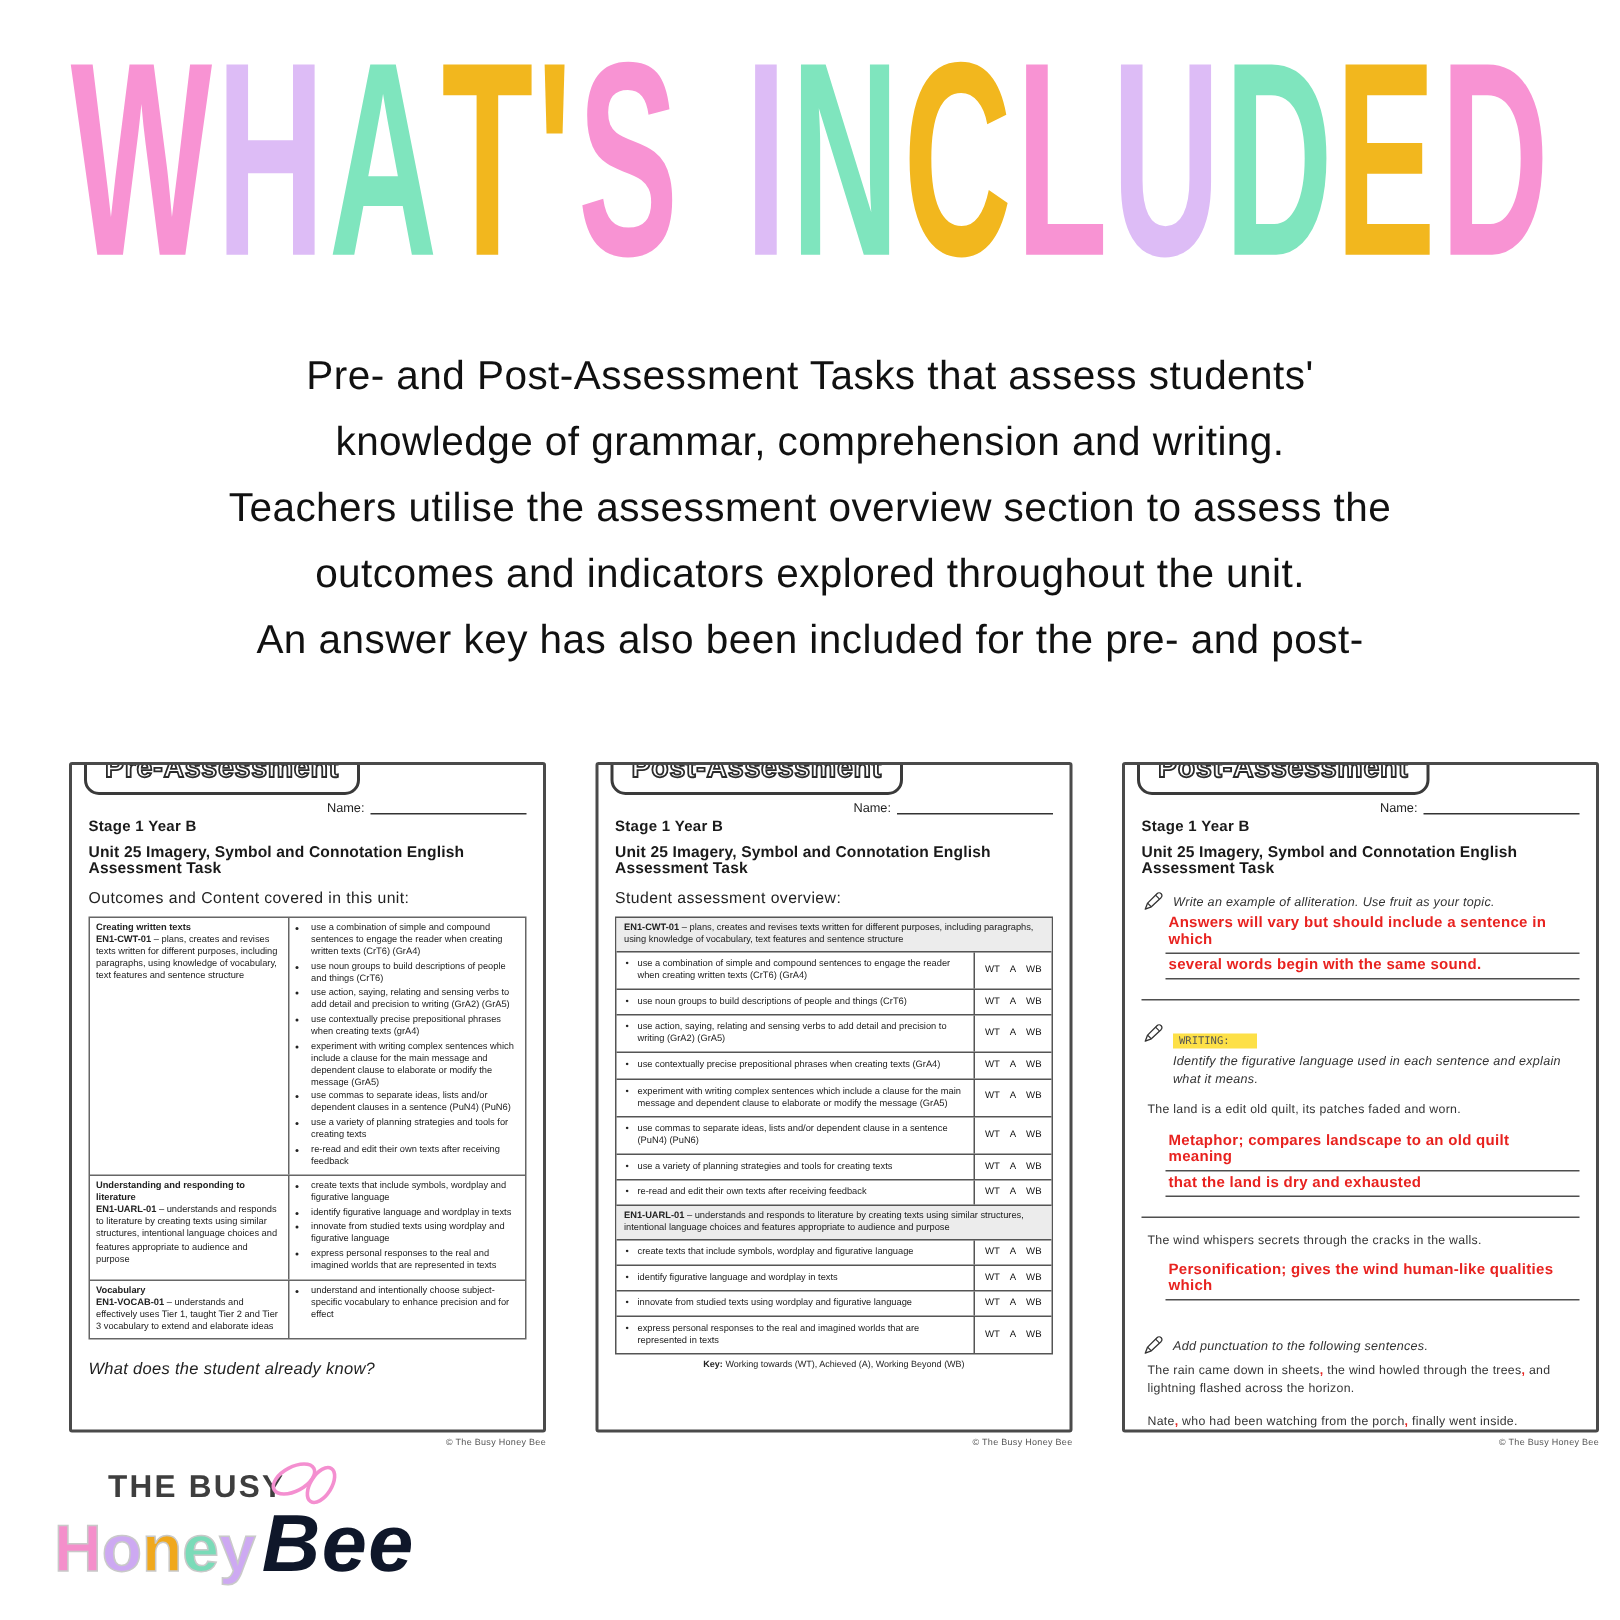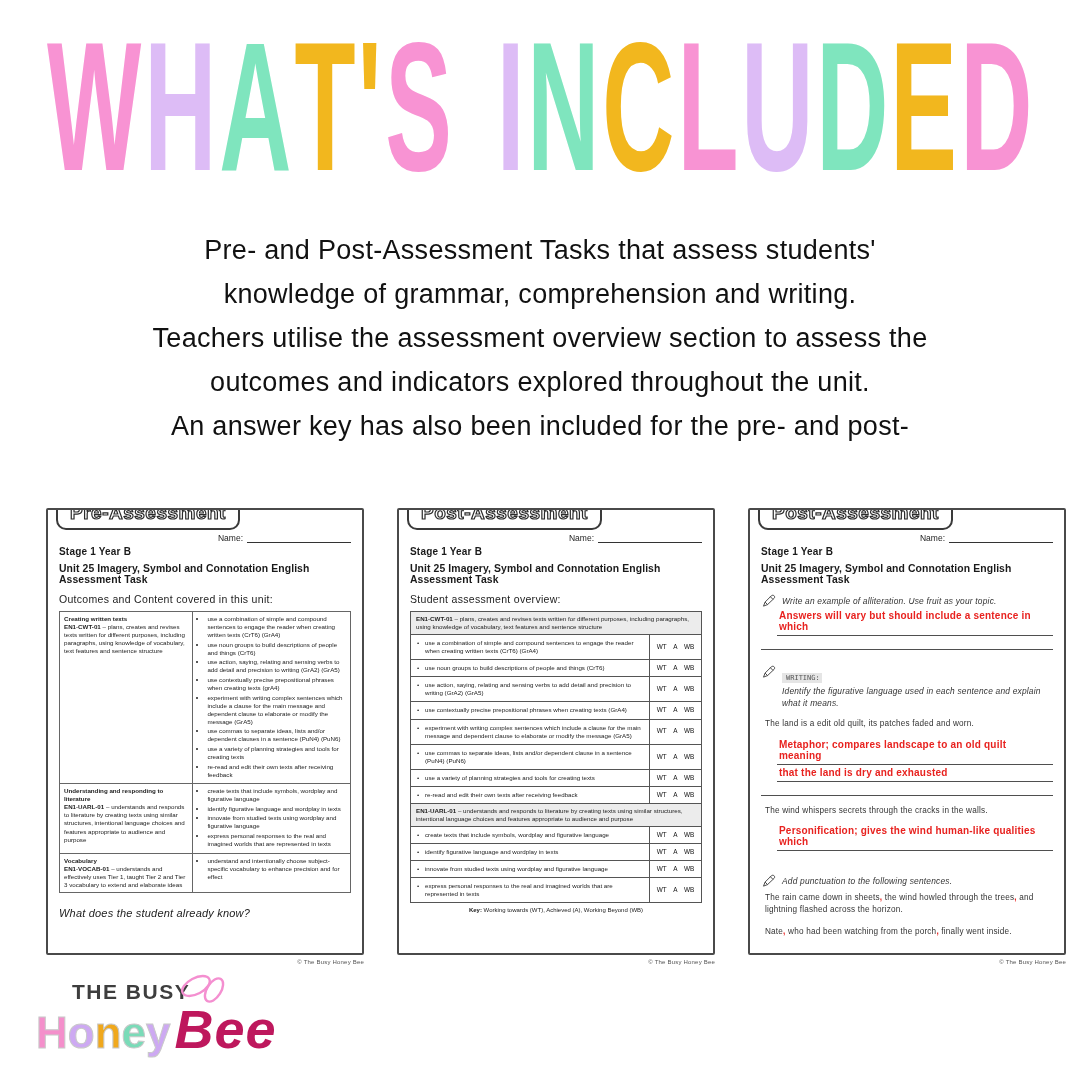--- a/index.html
+++ b/index.html
@@ -103,21 +103,21 @@
   .task { display: flex; align-items: flex-start; gap: 6px; margin-top: 10px; }
   .task svg { flex: 0 0 15px; margin-top: -2px; }
   .handw { font-size: 8.4px; font-style: italic; color: #333; letter-spacing: .2px; line-height: 1.45; }
   .red { color: #e8221f; font-weight: 700; font-size: 10px; letter-spacing: .2px; margin-left: 16px; }
   .ansline { border-bottom: 1.5px solid #4f4f4f; padding: 2px 2px 3px 2px; }
   .ansline.empty { height: 14px; }
   .wlabel {
     display: inline-block;
     font-family: "DejaVu Sans Mono", monospace;
     font-size: 7px; color: #555;
-    background: #e5e5e5; padding: 1px 2px 1px 4px; margin-bottom: 2px;
+    background: #fde047; padding: 1px 18px 1px 4px; margin-bottom: 2px;
   }
   .sent { font-size: 8.2px; color: #333; letter-spacing: .2px; margin-top: 9px; line-height: 1.5; padding-left: 4px; }
   .redc { color: #e8221f; font-weight: 700; }
 
   .docfooter { text-align: right; font-size: 6px; color: #555; margin-top: 4px; letter-spacing: .2px; }
 
   
   .logo { position: absolute; top: 980px; left: 36px; width: 270px; }
   .logo-top { font-size: 21px; font-weight: 800; color: #3e3e3e; letter-spacing: 1.5px; margin-left: 36px; }
   .logo-row { display: flex; align-items: baseline; margin-top: -6px; position: relative; }
@@ -344,20 +344,21 @@
 
       <div class="task">
         <svg width="15" height="15" viewBox="0 0 24 24" fill="none" stroke="#333" stroke-width="1.4" stroke-linejoin="round">
           <path d="M4 21 L6.5 14.5 L16.5 4.5 C17.7 3.3 19.8 3.3 21 4.5 C22.2 5.7 22 7.5 20.8 8.7 L10.5 18.5 Z"></path>
           <path d="M6.5 14.5 L10.5 18.5"></path>
             <path d="M15 6 L19 10"></path>
         </svg>
         <span class="handw">Write an example of alliteration. Use fruit as your topic.</span>
       </div>
       <div class="ansline red">Answers will vary but should include a sentence in which</div>
+      <div class="ansline red">several words begin with the same sound.</div>
       <div class="ansline empty"></div>
 
       <div class="task" style="margin-top:16px">
         <svg width="15" height="15" viewBox="0 0 24 24" fill="none" stroke="#333" stroke-width="1.4" stroke-linejoin="round">
           <path d="M4 21 L6.5 14.5 L16.5 4.5 C17.7 3.3 19.8 3.3 21 4.5 C22.2 5.7 22 7.5 20.8 8.7 L10.5 18.5 Z"></path>
           <path d="M6.5 14.5 L10.5 18.5"></path>
             <path d="M15 6 L19 10"></path>
         </svg>
         <div>
           <span class="wlabel">WRITING:</span>
@@ -398,15 +399,15 @@
   <div class="logo-row">
     <svg class="wings" width="56" height="34" viewBox="0 0 56 34" fill="none" stroke="#f48fd0" stroke-width="2.4">
       <ellipse cx="18" cy="14" rx="15" ry="8" transform="rotate(-28 18 14)"></ellipse>
       <ellipse cx="36" cy="18" rx="13" ry="7" transform="rotate(-58 36 18)"></ellipse>
     </svg>
     <span class="honey-l" style="color: rgb(244, 143, 203);">H</span>
     <span class="honey-l" style="color: rgb(205, 169, 242);">o</span>
     <span class="honey-l" style="color: rgb(240, 168, 28);">n</span>
     <span class="honey-l" style="color: rgb(122, 219, 184);">e</span>
     <span class="honey-l" style="color: rgb(205, 169, 242);">y</span>
-    <span class="bee" style="color: #be185d;">Bee</span>
+    <span class="bee" style="color: #0f172a;">Bee</span>
   </div>
 </div>
 
 </body></html>

